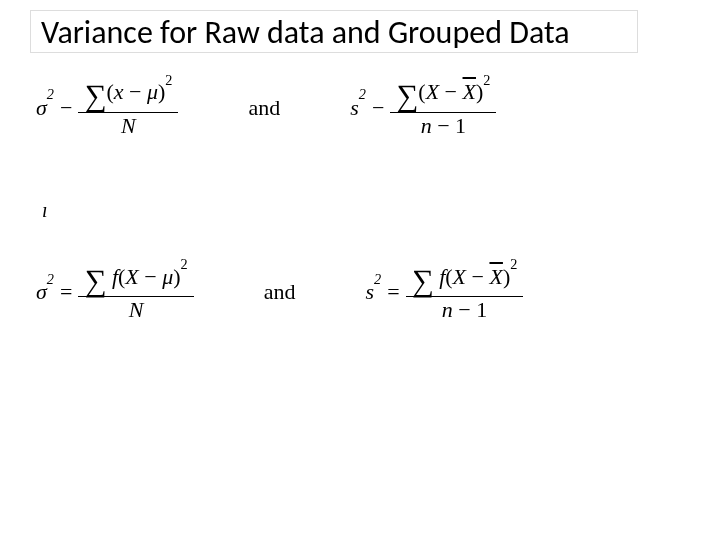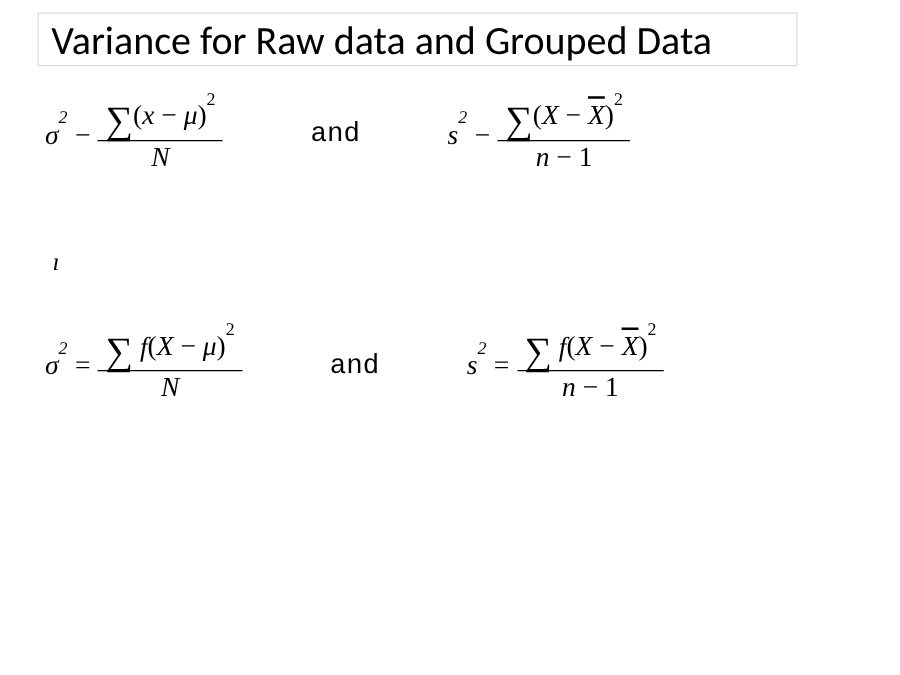--- a/index.html
+++ b/index.html
@@ -81,21 +81,21 @@
     vertical-align: middle;
     position: relative;
     top: 2px;
   }
   .paren-group {
     display: inline-flex;
     align-items: flex-start;
   }
   .ital { font-style: italic; }
   .and-word {
-    font-family: Liberation Mono, monospace;
+    font-family: Liberation Serif, serif;
     font-size: 22px;
     padding: 0 10px;
   }
   .overline {
     text-decoration: overline;
   }
   .stray {
     font-family: "Times New Roman", Times, serif;
     font-size: 20px;
     font-style: italic;

